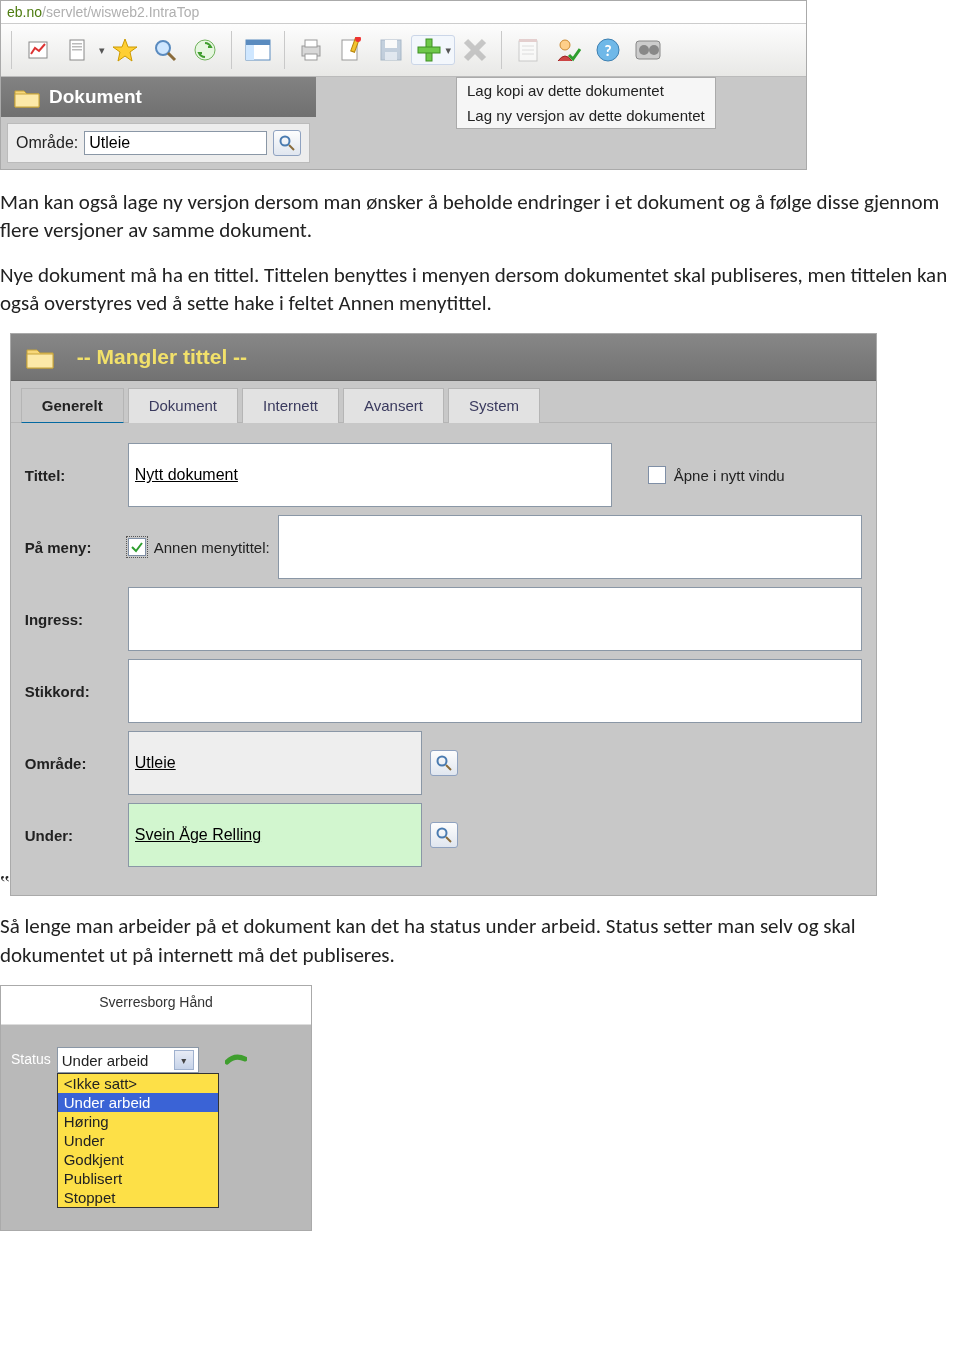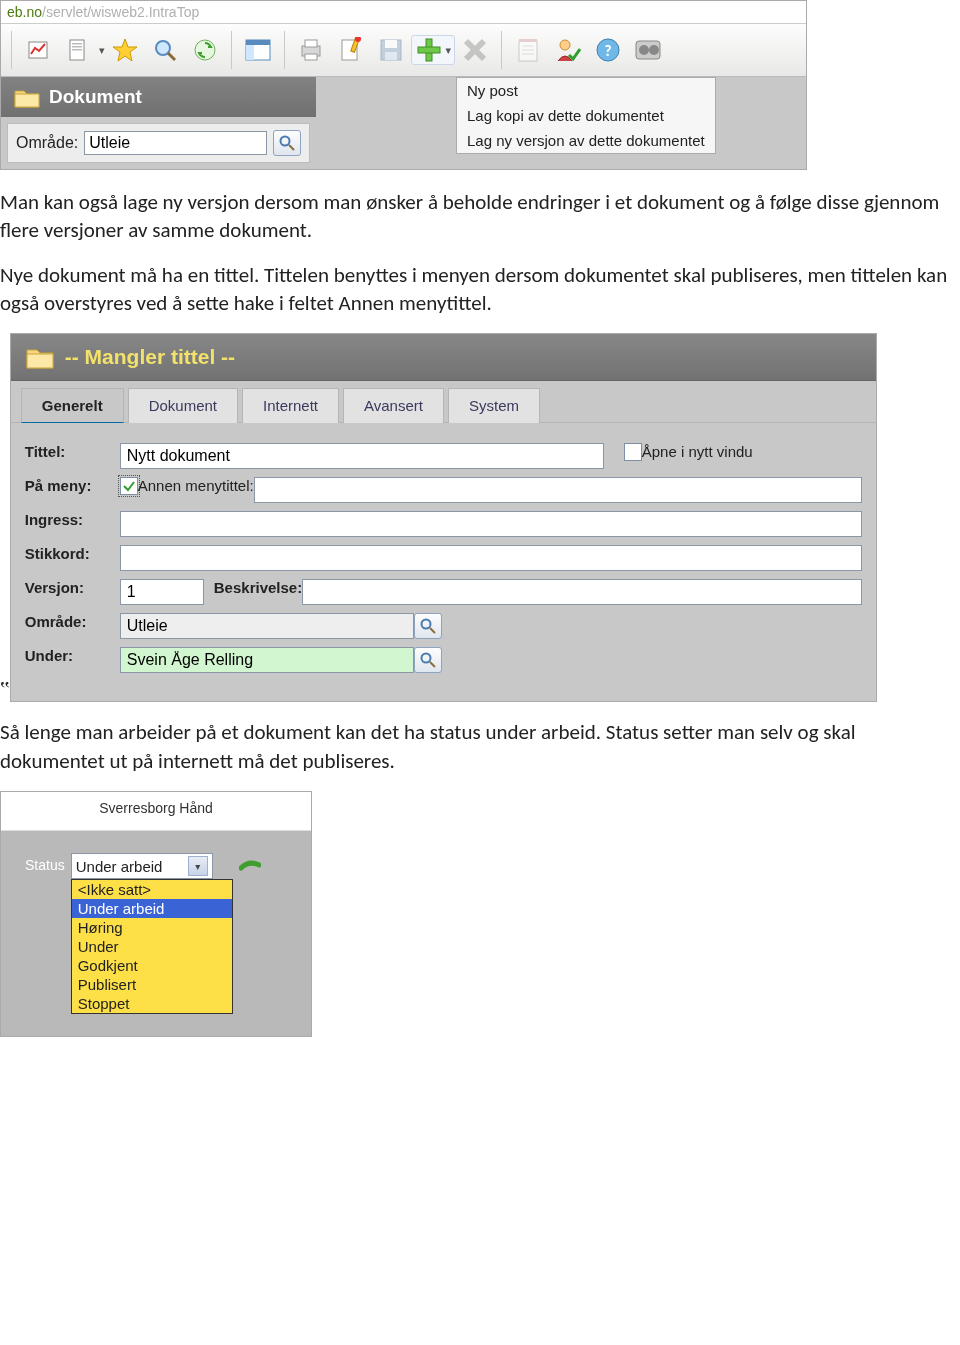--- a/index.html
+++ b/index.html
@@ -20,38 +20,38 @@
   .omrade-row { background:#ededed; padding:6px 8px; display:flex; align-items:center; border:1px solid #bbb; margin:6px; gap:6px; font-family:Verdana,Arial,sans-serif; font-size:16px; }
   .omrade-row input { font-family:Verdana,Arial,sans-serif; font-size:16px; padding:2px 4px; border:1px solid #8a97a6; background:#fff; flex:1; min-width:0; }
   .search-btn { width:26px; height:24px; background:linear-gradient(#fdfdfd,#e0e6ef); border:1px solid #8fa2c0; border-radius:3px; display:flex; align-items:center; justify-content:center; }
   .dropdown-menu { background:#f6f6f6; border:1px solid #aaa; font-family:Verdana,Arial,sans-serif; font-size:15px; color:#222; }
   .dropdown-menu div { padding:4px 10px; white-space:nowrap; }
   .top-lower-left { width:315px; background:#c8c8c8; }
   .top-lower-right { flex:1; background:#c8c8c8; position:relative; }
   .prose { font-family:Calibri,Arial,sans-serif; font-size:21px; line-height:1.35; margin:16px 0 16px 0; max-width:960px; }
   
   .form-ss { width:865px; }
-  .form-head { background:linear-gradient(#878787,#727272); color:#f2e16a; font-family:Verdana,Arial,sans-serif; font-size:21px; font-weight:bold; padding:10px 14px; display:flex; align-items:center; gap:10px; border-bottom:1px solid #666; }
+  .form-head { background:linear-gradient(#878787,#727272); color:#f2e16a; font-family:Verdana,Arial,sans-serif; font-size:21px; font-weight:bold; padding:10px 14px; display:flex; align-items:center; gap:22px; border-bottom:1px solid #666; }
   .tabs { display:flex; background:#c8c8c8; padding:6px 10px 0 10px; border-bottom:1px solid #b5b5b5; font-family:Verdana,Arial,sans-serif; font-size:15px; color:#3a3a5e; }
   .tab { padding:8px 20px; border:1px solid #b5b5b5; border-bottom:none; margin-right:4px; background:#e2e2e2; position:relative; top:1px; }
   .tab.active { background:#c8c8c8; font-weight:bold; color:#222; border-bottom:1px solid #0369a1; }
   .form-body { background:#c8c8c8; padding:12px 14px 20px 14px; font-family:Verdana,Arial,sans-serif; font-size:15px; }
-  .frow { display:flex; align-items:flex-start; margin:8px 0; }
+  .frow { display:flex; align-items:center; margin:8px 0; gap:8px; }
   .flabel { width:95px; font-weight:bold; color:#222; }
   .flabel.nolbl { font-weight:bold; }
-  .finput { border:1px solid #8a97a6; background:#fff; padding:0 6px; font-family:Verdana,Arial,sans-serif; font-size:16px; height:24px; box-sizing:content-box; }
+  .finput { border:1px solid #8a97a6; background:#fff; padding:19px 6px; font-family:Verdana,Arial,sans-serif; font-size:16px; height:24px; box-sizing:content-box;text-decoration:underline; }
   .finput.ro { background:#eeeeee; }
   .finput.green { background:#d2f6cf; }
   .chk { width:16px; height:16px; border:1px solid #7f8fa6; background:#fff; display:inline-flex; align-items:center; justify-content:center; }
   .chk.dashed { outline:1px dotted #555; outline-offset:1px; }
   .chk svg { display:block; }
   
   .status-ss { width:310px; background:#fff; }
   .status-top { text-align:center; font-family:Verdana,Arial,sans-serif; font-size:14px; color:#333; padding:8px 0 14px 0; border-bottom:1px solid #ddd; }
-  .status-body { background:#b9b9b9; padding:22px 24px; }
+  .status-body { background:#b9b9b9; padding:22px 10px; }
   .status-row { display:flex; align-items:flex-start; gap:6px; }
   .status-label { color:#fff; font-family:Verdana,Arial,sans-serif; font-size:14px; padding-top:4px; }
   .status-select { background:#fff; border:1px solid #8a97a6; width:140px; }
   .status-select-top { display:flex; align-items:center; justify-content:space-between; padding:2px 4px; font-family:Verdana,Arial,sans-serif; font-size:15px; }
   .sel-caret { width:18px; height:18px; background:linear-gradient(#e8ecf5,#c6d3e9); border:1px solid #9fb1ce; display:flex; align-items:center; justify-content:center; font-size:10px; color:#444; }
   .status-list { border:1px solid #333; background:#fde047; width:160px; font-family:Verdana,Arial,sans-serif; font-size:15px; }
   .status-list div { padding:1px 6px; }
   .status-list .sel { background:#3a63d6; color:#fff; }
   .quotemark { font-family:Georgia,serif; font-size:22px; color:#222; vertical-align:bottom; }
 </style>
@@ -187,21 +187,20 @@
         <div class="search-btn">
           <svg width="16" height="16">
               <circle cx="6" cy="6" r="4.5" fill="none" stroke="#4a7bb0" stroke-width="2"></circle>
               <line x1="10" y1="10" x2="15" y2="15" stroke="#8a6b3a" stroke-width="2"></line>
             </svg>
         </div>
       </div>
     </div>
     <div class="top-lower-right">
       <div class="dropdown-menu" style="position:absolute; left:140px; top:0;">
-        <div>Ny post</div>
         <div>Lag kopi av dette dokumentet</div>
         <div>Lag ny versjon av dette dokumentet</div>
       </div>
     </div>
   </div>
 </div>
 
 <p class="prose">Man kan også lage ny versjon dersom man ønsker å beholde endringer i et dokument og å følge disse gjennom flere versjoner av samme dokument.</p>
 <p class="prose">Nye dokument må ha en tittel. Tittelen benyttes i menyen dersom dokumentet skal publiseres, men tittelen kan også overstyres ved å sette hake i feltet Annen menytittel.</p>
 
@@ -239,26 +238,20 @@
           </span>
       <span>Annen menytittel:</span>
       <input class="finput" style="flex: 1 1 0%;" value="">
     </div>
     <div class="frow">
       <span class="flabel">Ingress:</span>
       <input class="finput" style="flex: 1 1 0%;" value="">
     </div>
     <div class="frow">
       <span class="flabel">Stikkord:</span>
-      <input class="finput" style="flex: 1 1 0%;" value="">
-    </div>
-    <div class="frow">
-      <span class="flabel">Versjon:</span>
-      <input class="finput" style="width: 70px;" value="1">
-      <span class="flabel nolbl" style="width:auto; margin-left:10px;">Beskrivelse:</span>
       <input class="finput" style="flex: 1 1 0%;" value="">
     </div>
     <div class="frow">
       <span class="flabel">Område:</span>
       <input class="finput ro" style="width: 280px;" value="Utleie">
       <div class="search-btn">
             <svg width="16" height="16">
               <circle cx="6" cy="6" r="4.5" fill="none" stroke="#4a7bb0" stroke-width="2"></circle>
               <line x1="10" y1="10" x2="15" y2="15" stroke="#8a6b3a" stroke-width="2"></line>
             </svg>

